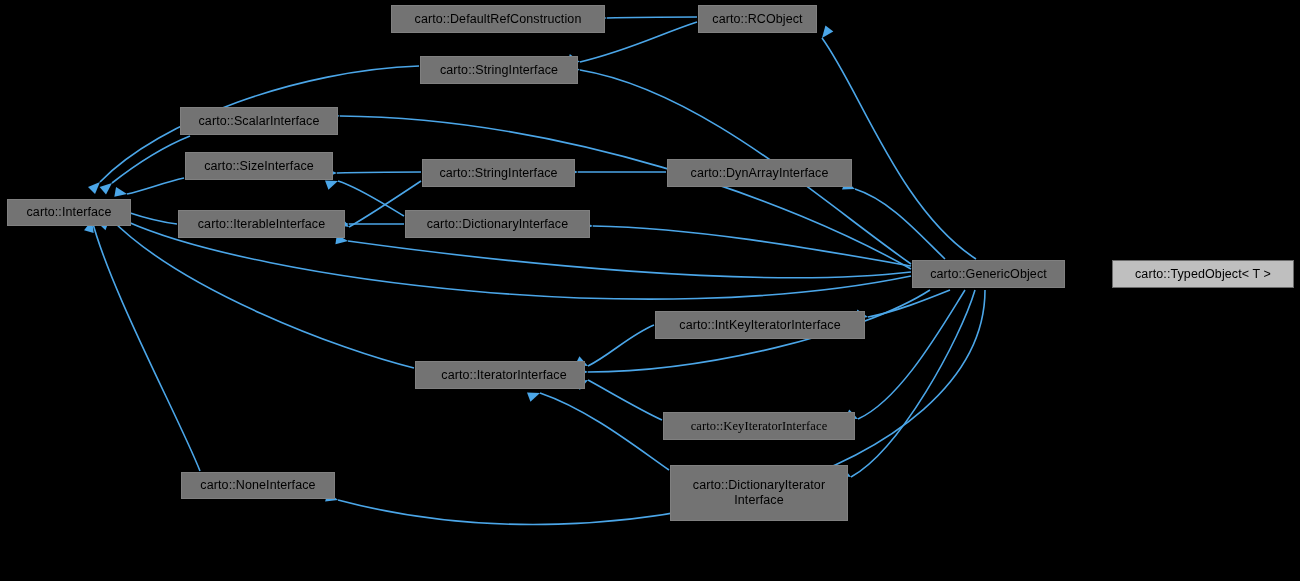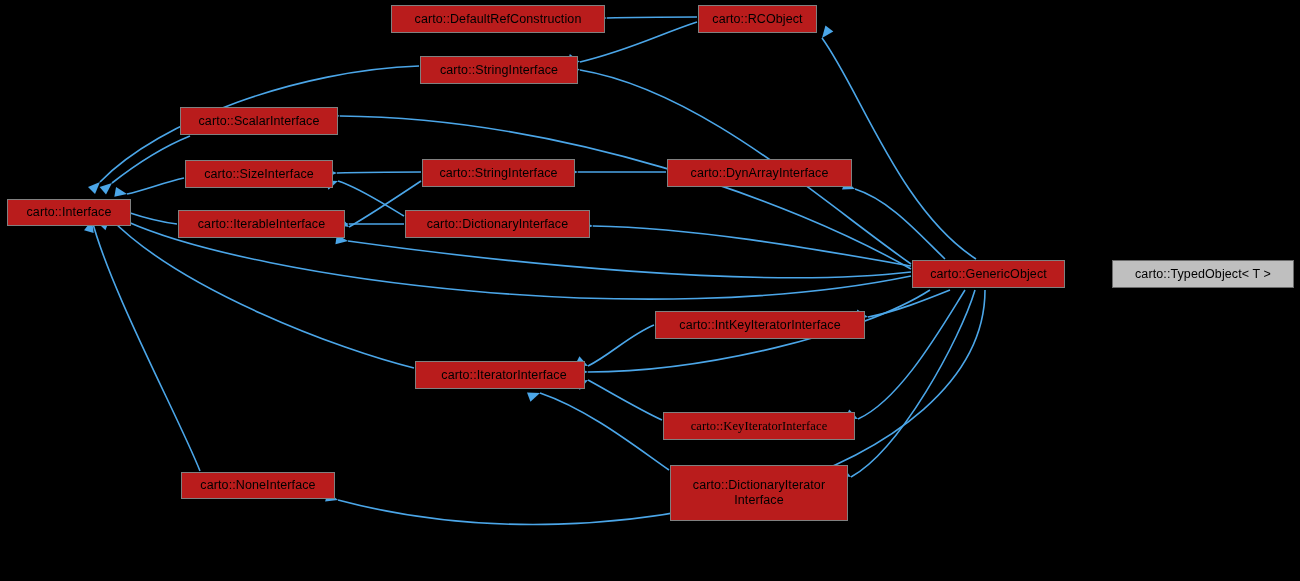--- a/index.html
+++ b/index.html
@@ -21,21 +21,21 @@
     position: absolute;
     left: 0;
     top: 0;
     width: 1300px;
     height: 581px;
   }
   .node-box {
     position: absolute;
     box-sizing: border-box;
     border: 1px solid #808080;
-    background: #b91c1c;
+    background: #737373;
     color: #000000;
     display: flex;
     align-items: center;
     justify-content: center;
     text-align: center;
     font-family: "Liberation Sans", sans-serif;
     font-size: 12.5px;
     line-height: 15px;
     letter-spacing: 0.1px;
     white-space: pre-line;
@@ -172,21 +172,21 @@
         <path class="edge-path" d="M 200,471 C 180,420 110,290 92,220" stroke="#4ba6e8"></path>
         <polygon class="edge-arrow" points="0,0 -12,-5 -12,5" fill="#4ba6e8" transform="translate(92,220) rotate(285)"></polygon>
       </g>
     </svg>
   <div id="nodes-layer">
       <div class="node-box" style="left: 7px; top: 187px; width: 124px; height: 27px; margin-top: 12px;"><span>carto::Interface</span></div>
       <div class="node-box" style="left: 391px; top: 5px; width: 214px; height: 28px;"><span>carto::DefaultRefConstruction</span></div>
       <div class="node-box" style="left: 698px; top: 5px; width: 119px; height: 28px;"><span>carto::RCObject</span></div>
       <div class="node-box" style="left: 420px; top: 56px; width: 158px; height: 28px;"><span>carto::StringInterface</span></div>
       <div class="node-box" style="left: 180px; top: 107px; width: 158px; height: 28px;"><span>carto::ScalarInterface</span></div>
-      <div class="node-box" style="left: 185px; top: 160px; width: 148px; height: 28px;"><span>carto::SizeInterface</span></div>
+      <div class="node-box" style="left: 185px; top: 152px; width: 148px; height: 28px;"><span>carto::SizeInterface</span></div>
       <div class="node-box" style="left: 422px; top: 159px; width: 153px; height: 28px;"><span>carto::StringInterface</span></div>
       <div class="node-box" style="left: 667px; top: 159px; width: 185px; height: 28px;"><span>carto::DynArrayInterface</span></div>
       <div class="node-box" style="left: 178px; top: 210px; width: 167px; height: 28px;"><span>carto::IterableInterface</span></div>
       <div class="node-box" style="left: 405px; top: 210px; width: 185px; height: 28px;"><span>carto::DictionaryInterface</span></div>
       <div class="node-box" style="left: 912px; top: 260px; width: 153px; height: 28px;"><span>carto::GenericObject</span></div>
       <div class="node-box highlight" style="left: 1112px; top: 260px; width: 182px; height: 28px;"><span>carto::TypedObject&lt; T &gt;</span></div>
       <div class="node-box" style="left: 655px; top: 311px; width: 210px; height: 28px;"><span>carto::IntKeyIteratorInterface</span></div>
       <div class="node-box" style="left: 415px; top: 361px; width: 170px; height: 28px; padding-left: 8px;"><span>carto::IteratorInterface</span></div>
       <div class="node-box" style="left: 663px; top: 412px; width: 192px; height: 28px; font-family: Liberation Serif, serif;"><span>carto::KeyIteratorInterface</span></div>
       <div class="node-box" style="left: 670px; top: 465px; width: 178px; height: 56px;"><span>carto::DictionaryIterator

